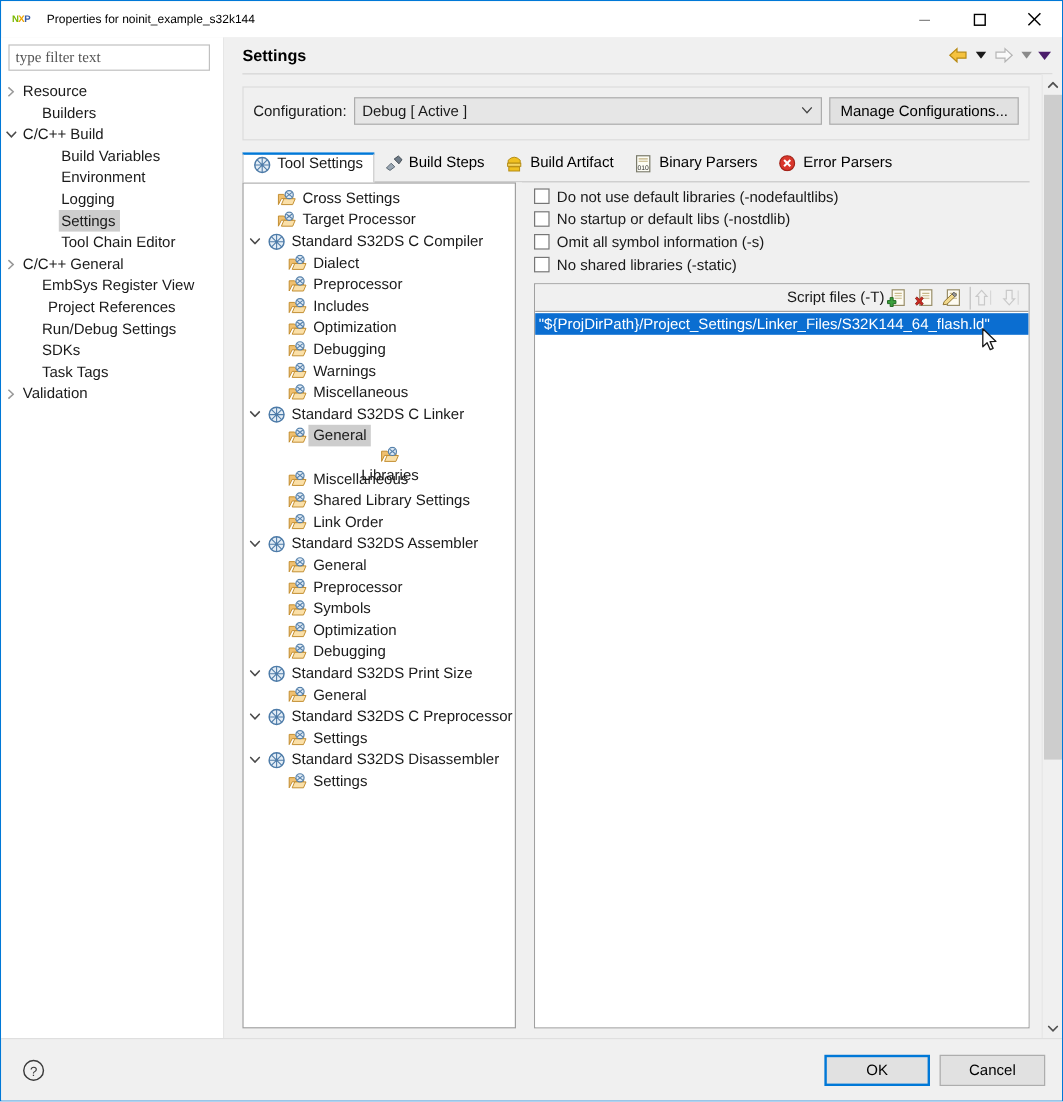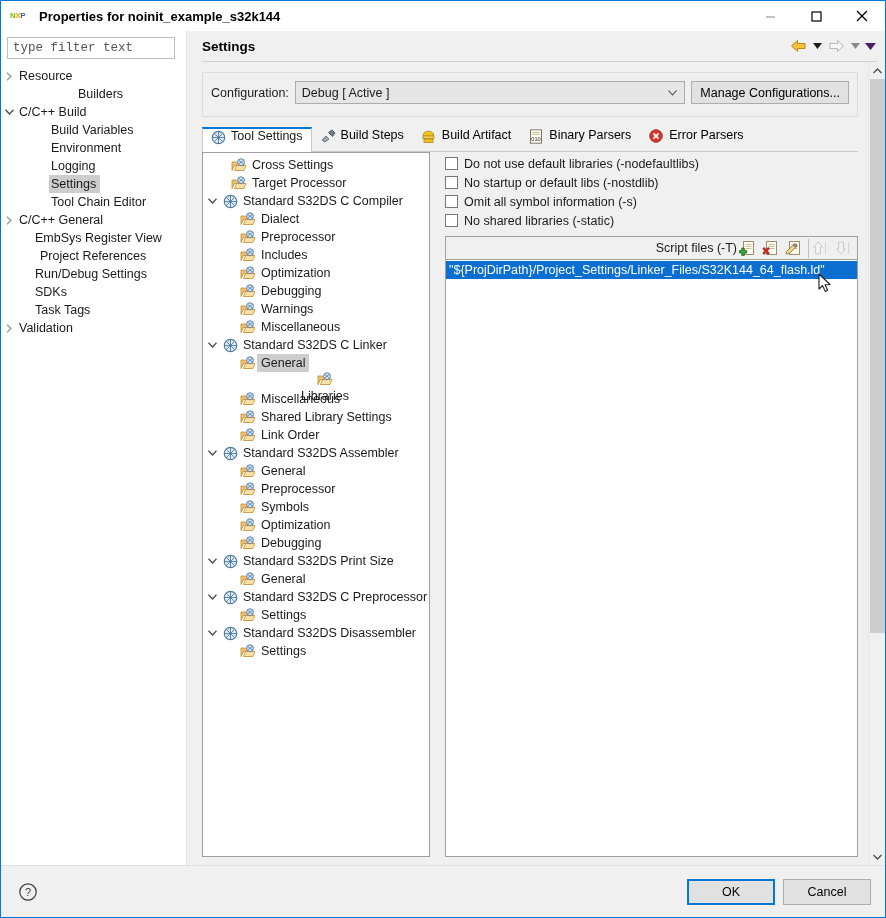--- a/index.html
+++ b/index.html
@@ -30,21 +30,21 @@
     margin-left: 9px; margin-right: 9px;
     width: 20px; height: 11px;
     display: flex; align-items: center;
     font-size: 8px; font-weight: bold; letter-spacing: -0.5px;
     line-height: 1;
   }
   .nxp-logo i { font-style: normal; }
   .nxp-n { color: #7ab800; }
   .nxp-x { color: #f0a500; }
   .nxp-p { color: #3b5ea8; }
-  .title-text { font-size: 13px; color: #000; font-weight: bold; }
+  .title-text { font-size: 10px; color: #000; }
   .wincontrols { margin-left: auto; display: flex; height: 30px; }
   .wc {
     width: 46px; height: 30px;
     display: flex; align-items: center; justify-content: center;
     font-size: 12px; color: #000;
   }
   .wc svg { display: block; }
 
   
   .body-area { flex: 1; display: flex; background: #f0f0f0; min-height: 0; }
@@ -60,21 +60,21 @@
     margin: 6px 11px 6px 6px;
     height: 22px;
     border: 1px solid #c0c0c0;
     background: #fff;
     display: flex; align-items: center;
     padding: 0 5px;
     font-size: 12.5px;
   }
   .filterbox input {
     border: none; outline: none; width: 100%;
-    font-family: Liberation Mono, monospace;
+    font-family: Liberation Serif, serif;
     font-size: 12.5px; color: #222; background: transparent;
   }
   .filterbox input::placeholder { color: #555; opacity: 1; }
   .navtree { flex: 1; overflow: hidden; padding-top: 2px; }
   .navrow {
     height: 18px; display: flex; align-items: center;
     font-size: 12.5px; white-space: nowrap;
   }
   .navrow .twisty {
     width: 16px; min-width: 16px; height: 18px;
@@ -328,21 +328,21 @@
       </div>
       <div class="navtree" id="nav-tree">
           <div class="navrow" style="padding-left: 0px;">
             <span class="twisty">
               <svg class="chev" width="6" height="9" viewBox="0 0 6 9">
                 <path d="M1 0.8 L5 4.5 L1 8.2" fill="none" stroke="#9a9a9a" stroke-width="1.3"></path>
               </svg>
             </span>
             <span class="navlabel">Resource</span>
           </div>
-          <div class="navrow" style="padding-left: 16px; flex-direction: column;">
+          <div class="navrow" style="padding-left: 16px;">
             <span class="twisty"></span>
             <span class="navlabel">Builders</span>
           </div>
           <div class="navrow" style="padding-left: 0px;">
             <span class="twisty">
               <svg class="chev" width="9" height="6" viewBox="0 0 9 6">
                 <path d="M0.5 0.8 L4.5 5 L8.5 0.8" fill="none" stroke="#4a4a4a" stroke-width="1.3"></path>
               </svg>
             </span>
             <span class="navlabel">C/C++ Build</span>

